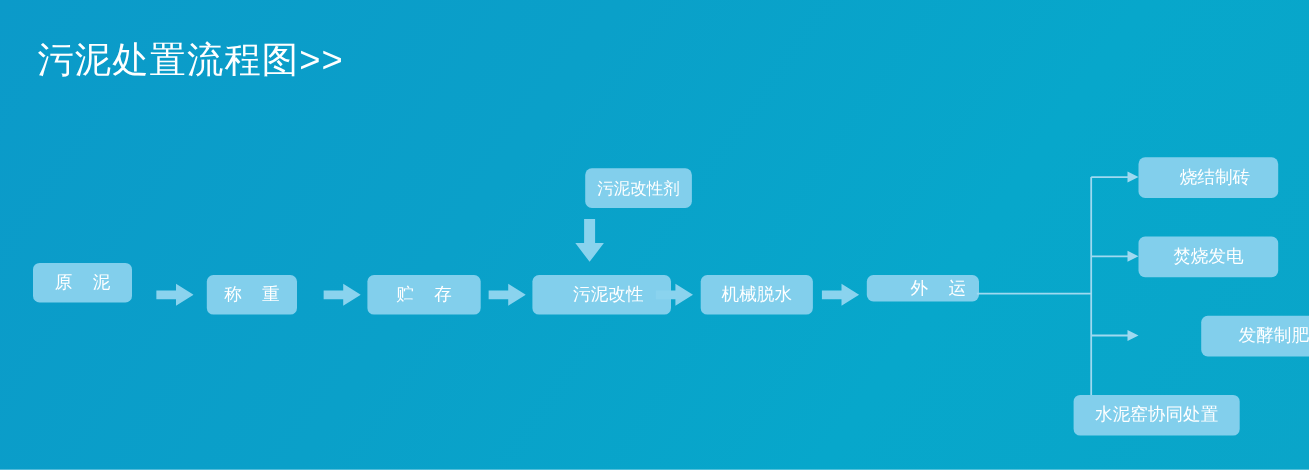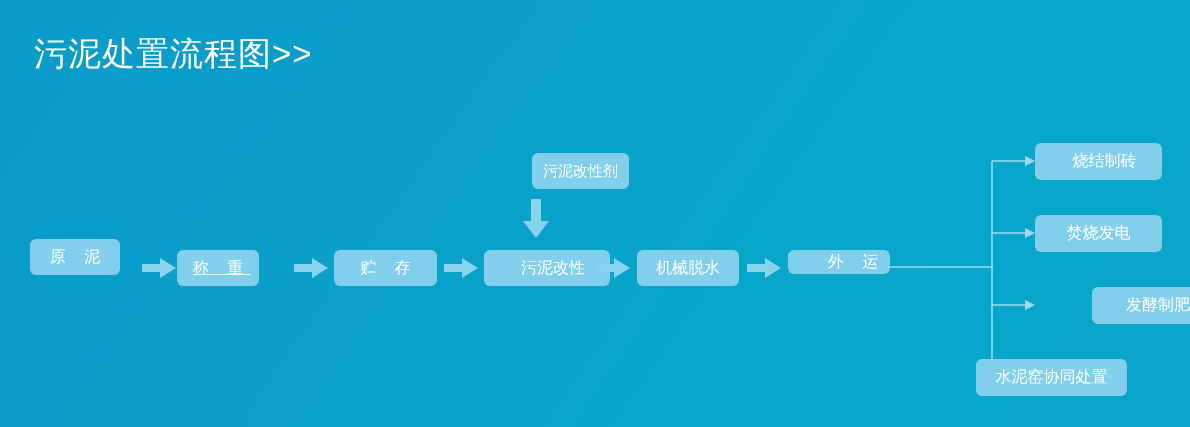--- a/index.html
+++ b/index.html
@@ -42,21 +42,21 @@
     justify-content: center;
     white-space: nowrap;
     box-sizing: border-box;
   }
   .node.spaced {
     letter-spacing: 7px;
     text-indent: 7px;
   }
   
   .n-yuanni   { left: 30px;  top: 239px; width: 90px; height: 36px; }
-  .n-chengzhong { left: 177px; top: 250px; width: 82px; height: 36px; text-decoration: underline; }
+  .n-chengzhong { left: 188px; top: 250px; width: 82px; height: 36px; }
   .n-zhucun   { left: 334px; top: 250px; width: 103px; height: 36px; }
   .n-wunigaixing { left: 484px; top: 250px; width: 126px; height: 36px; padding-left: 12px; }
   .n-jixietuoshui { left: 637px; top: 250px; width: 102px; height: 36px; }
   .n-waiyun   { left: 788px; top: 250px; width: 102px; height: 24px; padding-left: 28px; }
   .n-gaixingji { left: 488px; top: 153px; width: 97px; height: 36px; font-size: 15px; margin-left: 44px; }
   
   .n-out1 { left: 1035px; top: 143px; width: 127px; height: 37px; padding-left: 12px; }
   .n-out2 { left: 1035px; top: 215px; width: 127px; height: 37px; }
   .n-out3 { left: 1092px; top: 287px; width: 132px; height: 37px; }
   .n-out4 { left: 976px; top: 359px; width: 151px; height: 37px; }

